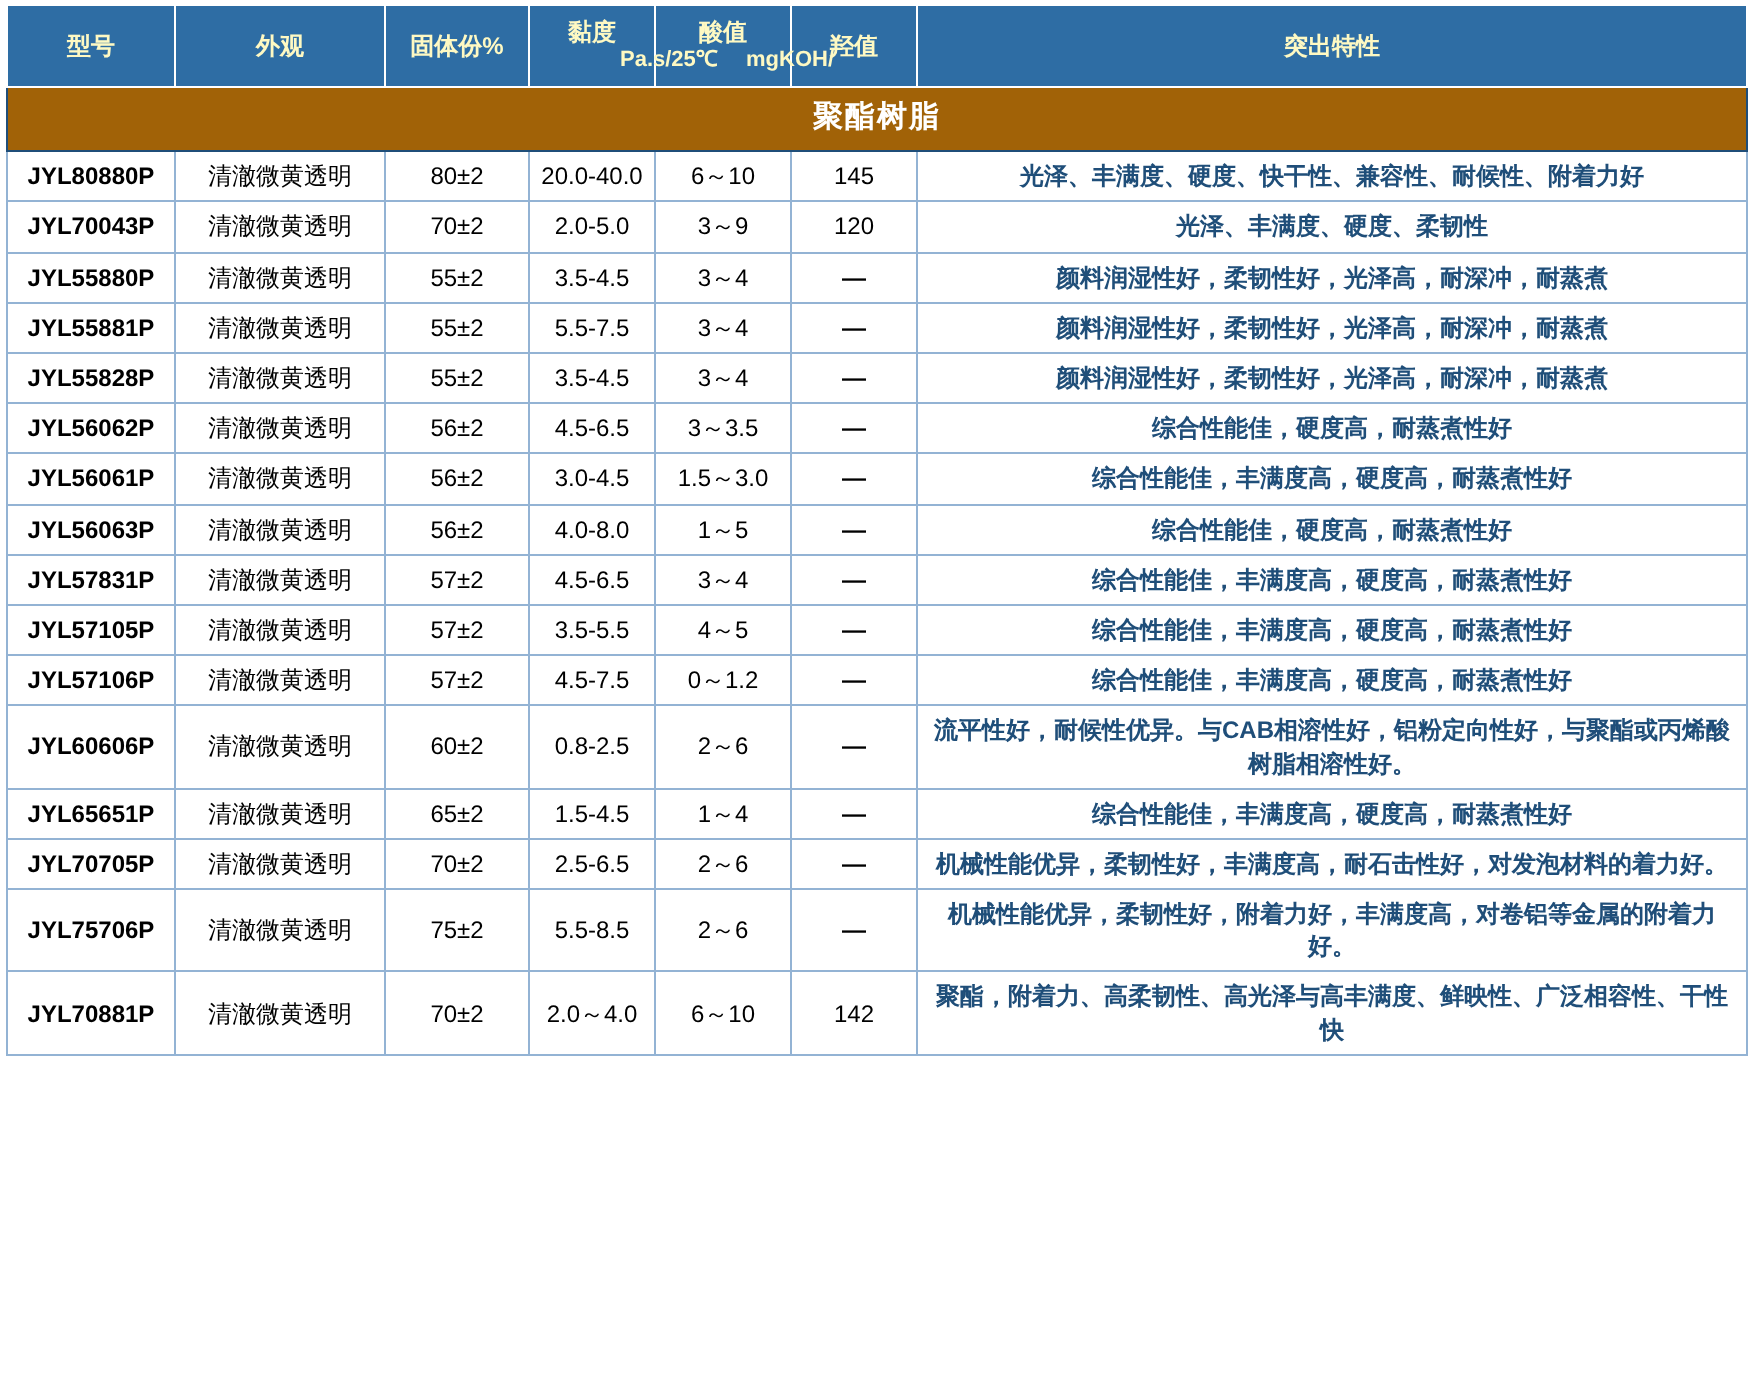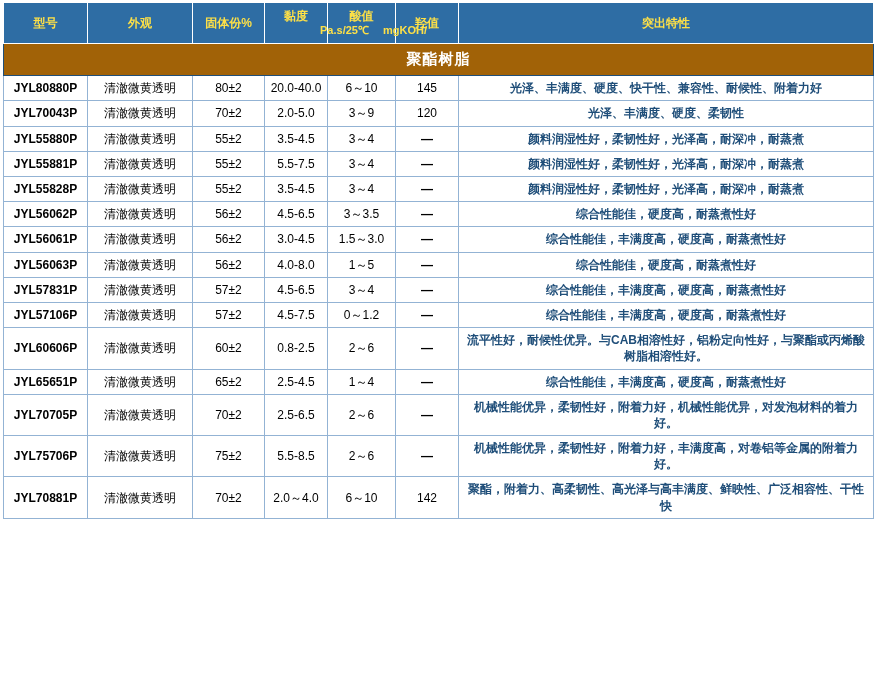--- a/index.html
+++ b/index.html
@@ -28,26 +28,26 @@
     color: #ffffff;
     font-size: 15px;
     font-weight: bold;
     text-align: center;
     padding: 5px 0 6px 0;
     border: 1px solid #1f4e79;
     letter-spacing: 1px;
   }
   thead.head-row th {
     background: #2e6da4;
-    color: #fde047;
+    color: #fef9c3;
     font-size: 12px;
     font-weight: bold;
     text-align: center;
     border: 1px solid #ffffff;
-    padding: 3px 11px;
+    padding: 3px 1px;
     line-height: 1.25;
     vertical-align: middle;
     height: 34px;
   }
   tbody td {
     border: 1px solid #93b3d4;
     font-size: 12px;
     color: #000000;
     text-align: center;
     vertical-align: middle;
@@ -202,20 +202,29 @@
         <tr>
           <td class="model">JYL57831P</td>
           <td>清澈微黄透明</td>
           <td>57±2</td>
           <td>4.5-6.5</td>
           <td>3～4</td>
           <td class="dash">—</td>
           <td class="feature">综合性能佳，丰满度高，硬度高，耐蒸煮性好</td>
         </tr>
         <tr>
+          <td class="model">JYL57105P</td>
+          <td>清澈微黄透明</td>
+          <td>57±2</td>
+          <td>3.5-5.5</td>
+          <td>4～5</td>
+          <td class="dash">—</td>
+          <td class="feature">综合性能佳，丰满度高，硬度高，耐蒸煮性好</td>
+        </tr>
+        <tr>
           <td class="model">JYL57106P</td>
           <td>清澈微黄透明</td>
           <td>57±2</td>
           <td>4.5-7.5</td>
           <td>0～1.2</td>
           <td class="dash">—</td>
           <td class="feature">综合性能佳，丰满度高，硬度高，耐蒸煮性好</td>
         </tr>
         <tr>
           <td class="model">JYL60606P</td>
@@ -223,33 +232,33 @@
           <td>60±2</td>
           <td>0.8-2.5</td>
           <td>2～6</td>
           <td class="dash">—</td>
           <td class="feature">流平性好，耐候性优异。与CAB相溶性好，铝粉定向性好，与聚酯或丙烯酸树脂相溶性好。</td>
         </tr>
         <tr>
           <td class="model">JYL65651P</td>
           <td>清澈微黄透明</td>
           <td>65±2</td>
-          <td>2.5-4.5</td>
+          <td>1.5-4.5</td>
           <td>1～4</td>
           <td class="dash">—</td>
           <td class="feature">综合性能佳，丰满度高，硬度高，耐蒸煮性好</td>
         </tr>
         <tr>
           <td class="model">JYL70705P</td>
           <td>清澈微黄透明</td>
           <td>70±2</td>
           <td>2.5-6.5</td>
           <td>2～6</td>
           <td class="dash">—</td>
-          <td class="feature">机械性能优异，柔韧性好，附着力好，机械性能优异，对发泡材料的着力好。</td>
+          <td class="feature">机械性能优异，柔韧性好，丰满度高，耐石击性好，对发泡材料的着力好。</td>
         </tr>
         <tr>
           <td class="model">JYL75706P</td>
           <td>清澈微黄透明</td>
           <td>75±2</td>
           <td>5.5-8.5</td>
           <td>2～6</td>
           <td class="dash">—</td>
           <td class="feature">机械性能优异，柔韧性好，附着力好，丰满度高，对卷铝等金属的附着力好。</td>
         </tr>

